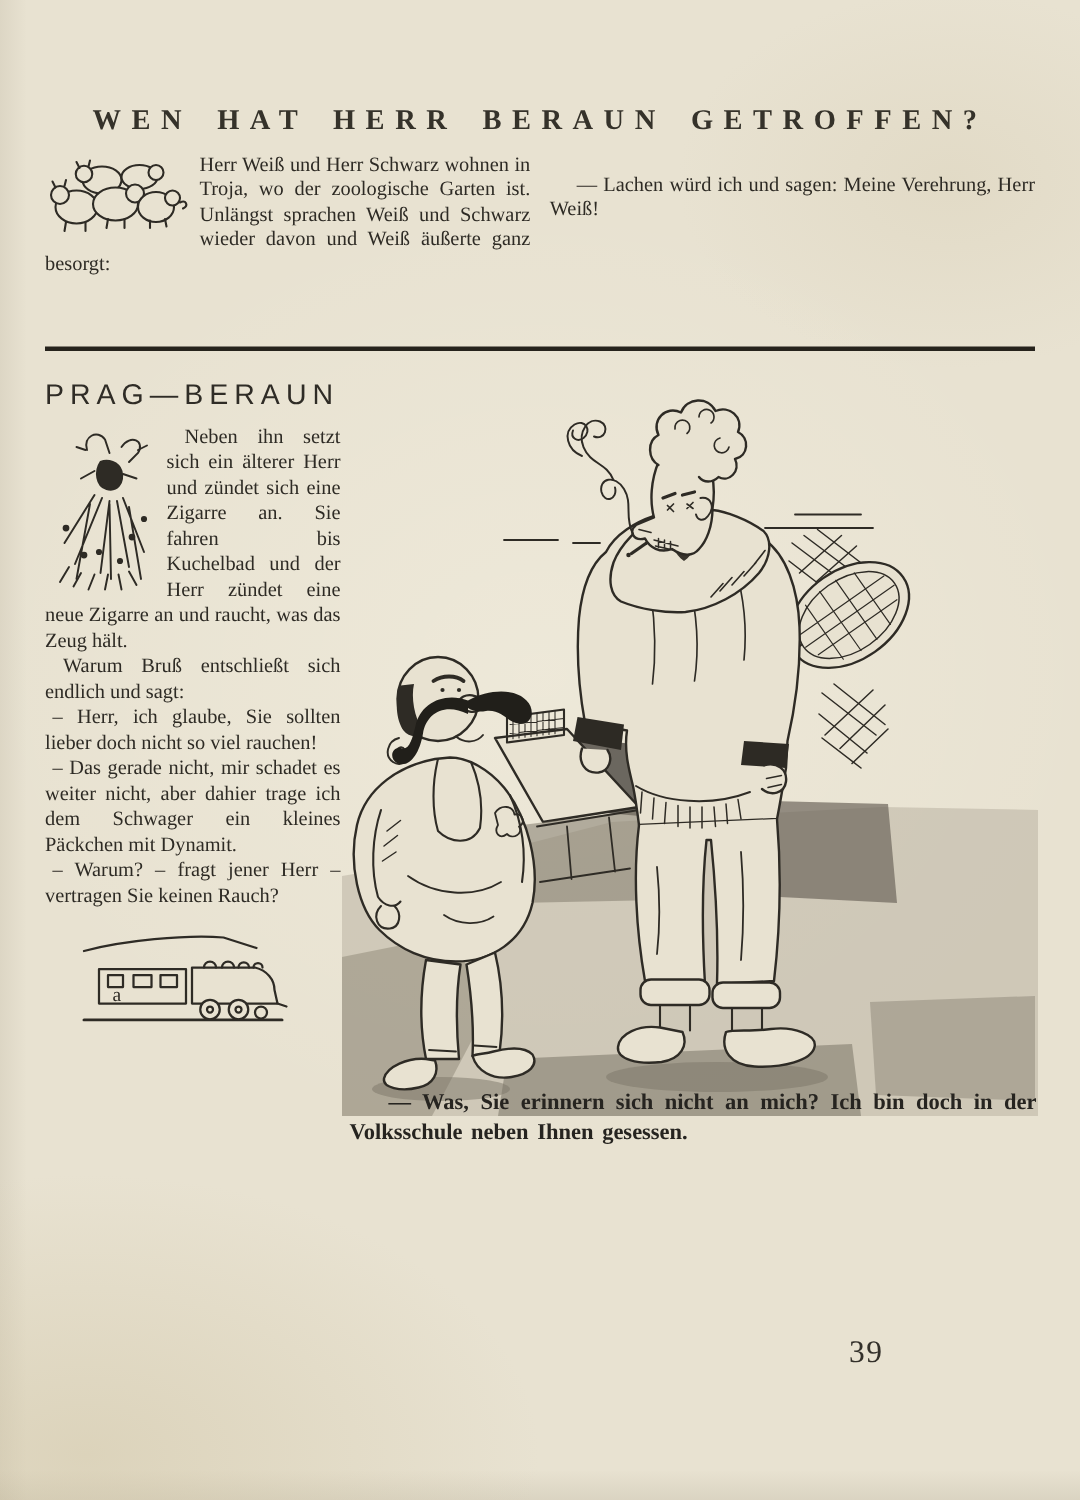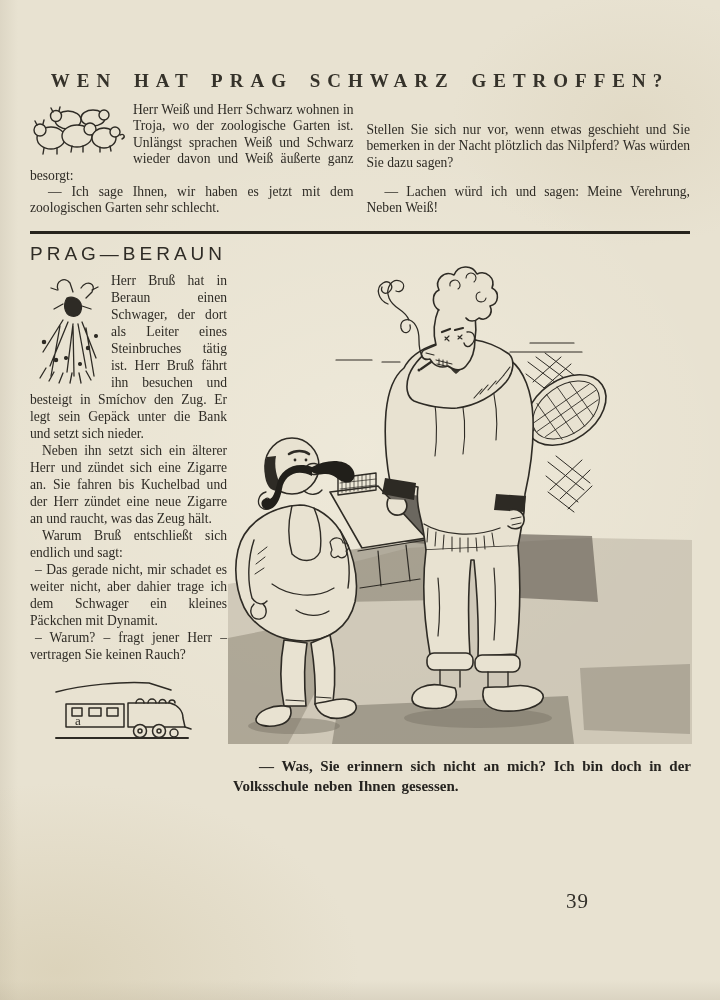--- a/index.html
+++ b/index.html
@@ -14,53 +14,53 @@
       linear-gradient(90deg, rgba(120,108,84,.10), rgba(120,108,84,0) 2.5%),
       linear-gradient(0deg, rgba(120,108,84,.12), rgba(120,108,84,0) 2%);
     font-family:"Liberation Serif","DejaVu Serif",serif;
     color:#2e2b25;
   }
   .headline{
     position:absolute;left:0;right:0;top:70px;text-align:center;
     font-size:19px;font-weight:bold;letter-spacing:7px;word-spacing:5px;
     color:#35322a;
   }
-  .topcols{position:absolute;left:30px;top:102px;width:660px;display:flex;gap:13px;align-items:flex-end;}
+  .topcols{position:absolute;left:30px;top:102px;width:660px;display:flex;gap:13px;}
   .col{width:324px;font-size:13.6px;line-height:16.4px;text-align:justify;hyphens:auto;}
   .col p{margin:0;}
   .float-anim{float:left;width:96px;height:54px;margin:1px 7px 2px 0;}
   .dlg1{text-indent:18px;}
   .gap-top{margin-top:13px !important;text-indent:18px;}
   .rule{position:absolute;left:30px;top:231px;width:660px;height:3px;background:#26231c;}
   .mainleft{position:absolute;left:30px;top:243px;width:197px;}
   .sectitle{
-    margin:0 0 7px 0;font-family:"Liberation Sans","DejaVu Sans",sans-serif;
+    margin:10px 0 7px 0;font-family:"Liberation Sans","DejaVu Sans",sans-serif;
     font-weight:400;font-size:19px;letter-spacing:4px;color:#2f2c26;
   }
   .mainleft p{margin:0;font-size:13.6px;line-height:17px;text-align:justify;hyphens:auto;}
   .float-expl{float:left;width:74px;height:112px;margin:2px 7px 0 0;}
   .ind{text-indent:12px;}
   .dlg{text-indent:5px;}
   .train-wrap{margin:14px 0 0 22px;width:140px;height:62px;}
   .cartoon{position:absolute;left:228px;top:248px;width:464px;height:496px;}
-  .caption{position:absolute;left:233px;top:757px;width:458px;}
+  .caption{position:absolute;left:233px;top:726px;width:458px;}
   .caption p{
     margin:0;font-size:15px;font-weight:bold;line-height:19.5px;
     text-align:justify;text-indent:26px;color:#262420;word-spacing:2px;
   }
   .caption p + p{margin-top:14px;}
   .pagenum{position:absolute;left:566px;top:889px;font-size:21px;color:#33302a;letter-spacing:1px;text-align:center;}
   svg{display:block;}
 </style>
 </head>
 <body>
 
 <div class="page">
 
-  <div class="headline">WEN HAT PRAG SCHWARZ GETROFFEN?</div>
+  <div class="headline">WEN HAT HERR BERAUN GETROFFEN?</div>
 
   <div class="topcols">
     <div class="col">
       <span class="float-anim">
         <svg viewBox="0 0 96 54" width="96" height="54">
           <g stroke="#2e2b25" stroke-width="1.4" fill="#e8e2d1" stroke-linejoin="round" stroke-linecap="round">
             <ellipse cx="38" cy="17" rx="13" ry="9"></ellipse>
             <circle cx="26" cy="13" r="5.5"></circle>
             <path d="M23,9 l-2,-4 M29,8 l1,-4" fill="none"></path>
             <ellipse cx="63" cy="15" rx="12" ry="8"></ellipse>
@@ -71,25 +71,23 @@
             <ellipse cx="47" cy="33" rx="15" ry="11"></ellipse>
             <circle cx="60" cy="26" r="6"></circle>
             <ellipse cx="74" cy="35" rx="12" ry="10"></ellipse>
             <circle cx="85" cy="29" r="5"></circle>
             <path d="M90,32 c4,-2 6,2 2,4" fill="none"></path>
             <path d="M14,45 l-1,6 M27,45 l0,6 M42,43 l-1,6 M53,43 l0,6 M70,44 l0,5 M80,43 l1,5" fill="none"></path>
           </g>
         </svg>
       </span>
       <p>Herr Weiß und Herr Schwarz wohnen in Troja, wo der zoologische Garten ist. Unlängst sprachen Weiß und Schwarz wieder davon und Weiß äußerte ganz besorgt:</p>
-      <p class="dlg1">— Ich sage Ihnen, wir haben es jetzt mit dem zoologischen Garten sehr schlecht.</p>
     </div>
     <div class="col">
-      <p>Stellen Sie sich nur vor, wenn etwas geschieht und Sie bemerken in der Nacht plötzlich das Nilpferd? Was würden Sie dazu sagen?</p>
-      <p class="gap-top">— Lachen würd ich und sagen: Meine Verehrung, Neben Weiß!</p>
+      <p class="gap-top">— Lachen würd ich und sagen: Meine Verehrung, Herr Weiß!</p>
     </div>
   </div>
 
   <div class="rule"></div>
 
   <div class="mainleft">
     <h2 class="sectitle">PRAG—BERAUN</h2>
     <span class="float-expl">
       <svg viewBox="0 0 74 112" width="74" height="112">
         <g stroke="#2e2b25" stroke-width="1.3" fill="none" stroke-linecap="round">
@@ -102,23 +100,23 @@
           <path d="M10,104 l6,-10 M19,107 l5,-9 M29,109 l4,-10 M40,109 l2,-10 M51,109 l-2,-10 M61,106 l-5,-9"></path>
           <circle cx="14" cy="68" r="1.6" fill="#2e2b25"></circle>
             <circle cx="26" cy="86" r="1.6" fill="#2e2b25"></circle>
           <circle cx="58" cy="74" r="1.6" fill="#2e2b25"></circle>
             <circle cx="66" cy="62" r="1.4" fill="#2e2b25"></circle>
           <circle cx="36" cy="84" r="1.4" fill="#2e2b25"></circle>
             <circle cx="50" cy="90" r="1.4" fill="#2e2b25"></circle>
         </g>
       </svg>
     </span>
-    <p>Herr Bruß hat in Beraun einen Schwager, der dort als Leiter eines Steinbruches tätig ist. Herr Bruß fährt ihn besuchen und besteigt in Smíchov den Zug. Er legt sein Gepäck unter die Bank und setzt sich nieder.</p>
     <p class="ind">Neben ihn setzt sich ein älterer Herr und zündet sich eine Zigarre an. Sie fahren bis Kuchelbad und der Herr zündet eine neue Zigarre an und raucht, was das Zeug hält.</p>
     <p class="ind">Warum Bruß entschließt sich endlich und sagt:</p>
+    <p class="dlg">– Herr, ich glaube, Sie sollten lieber doch nicht so viel rauchen!</p>
     <p class="dlg">– Das gerade nicht, mir schadet es weiter nicht, aber dahier trage ich dem Schwager ein kleines Päckchen mit Dynamit.</p>
     <p class="dlg">– Warum? – fragt jener Herr – vertragen Sie keinen Rauch?</p>
     <div class="train-wrap">
       <svg viewBox="0 0 140 62" width="140" height="62">
         <g stroke="#2e2b25" stroke-width="1.5" fill="none" stroke-linecap="round" stroke-linejoin="round">
           <path d="M4,15 C30,8 72,4 97,6 L119,13"></path>
           <rect x="14" y="27" width="58" height="23" fill="#e8e2d1"></rect>
           <rect x="20" y="31" width="10" height="8"></rect>
           <rect x="37" y="31" width="12" height="8"></rect>
           <rect x="55" y="31" width="11" height="8"></rect>

